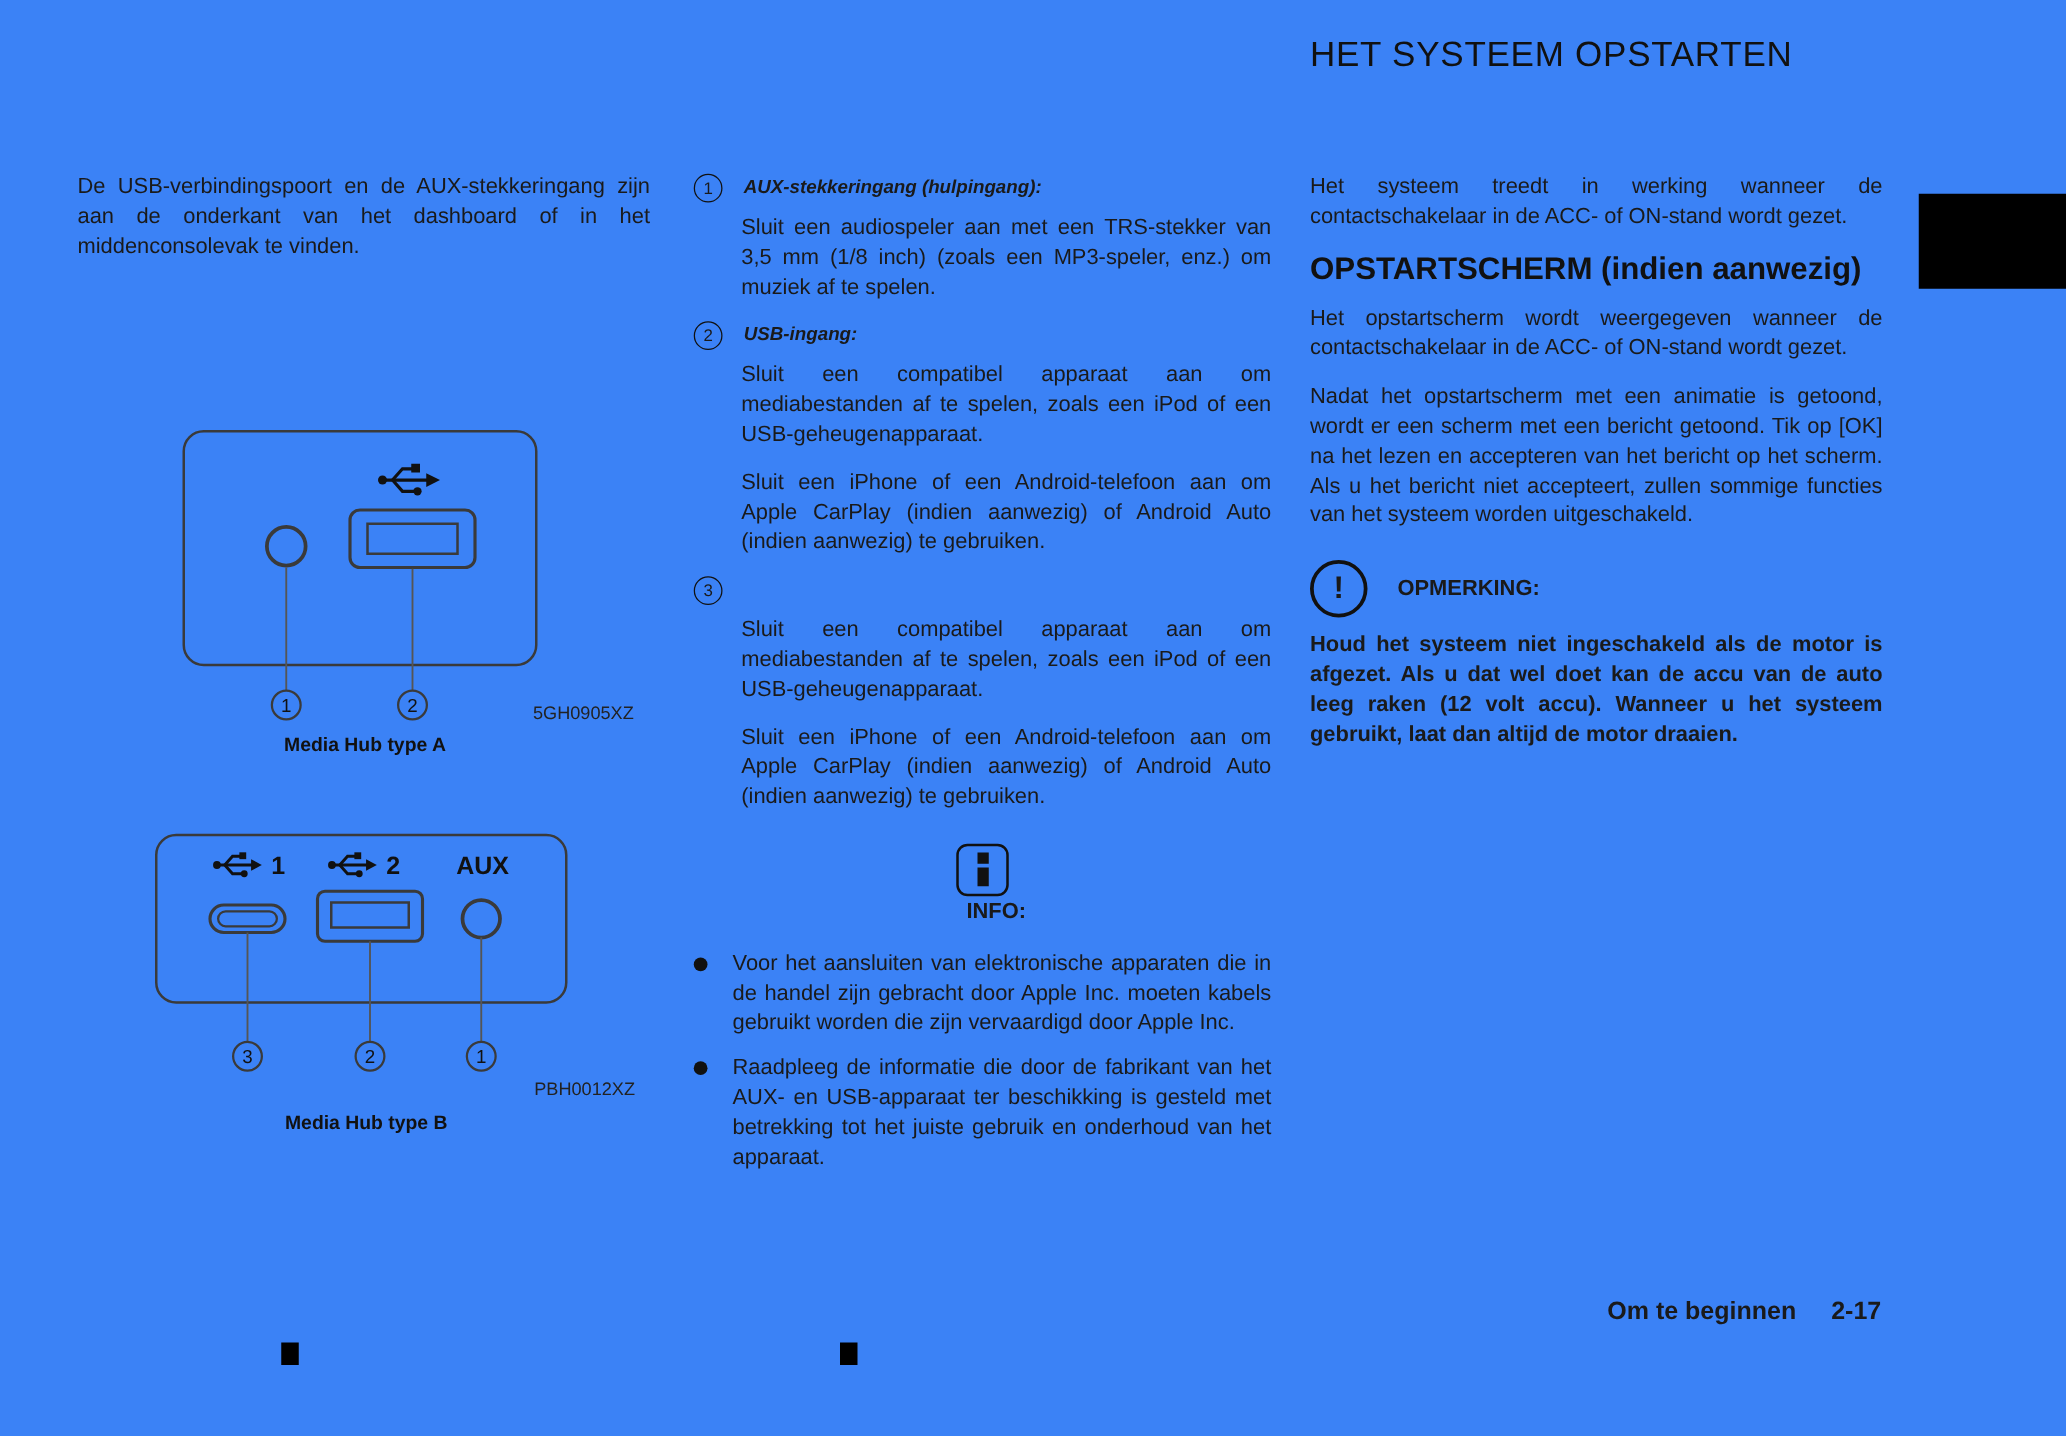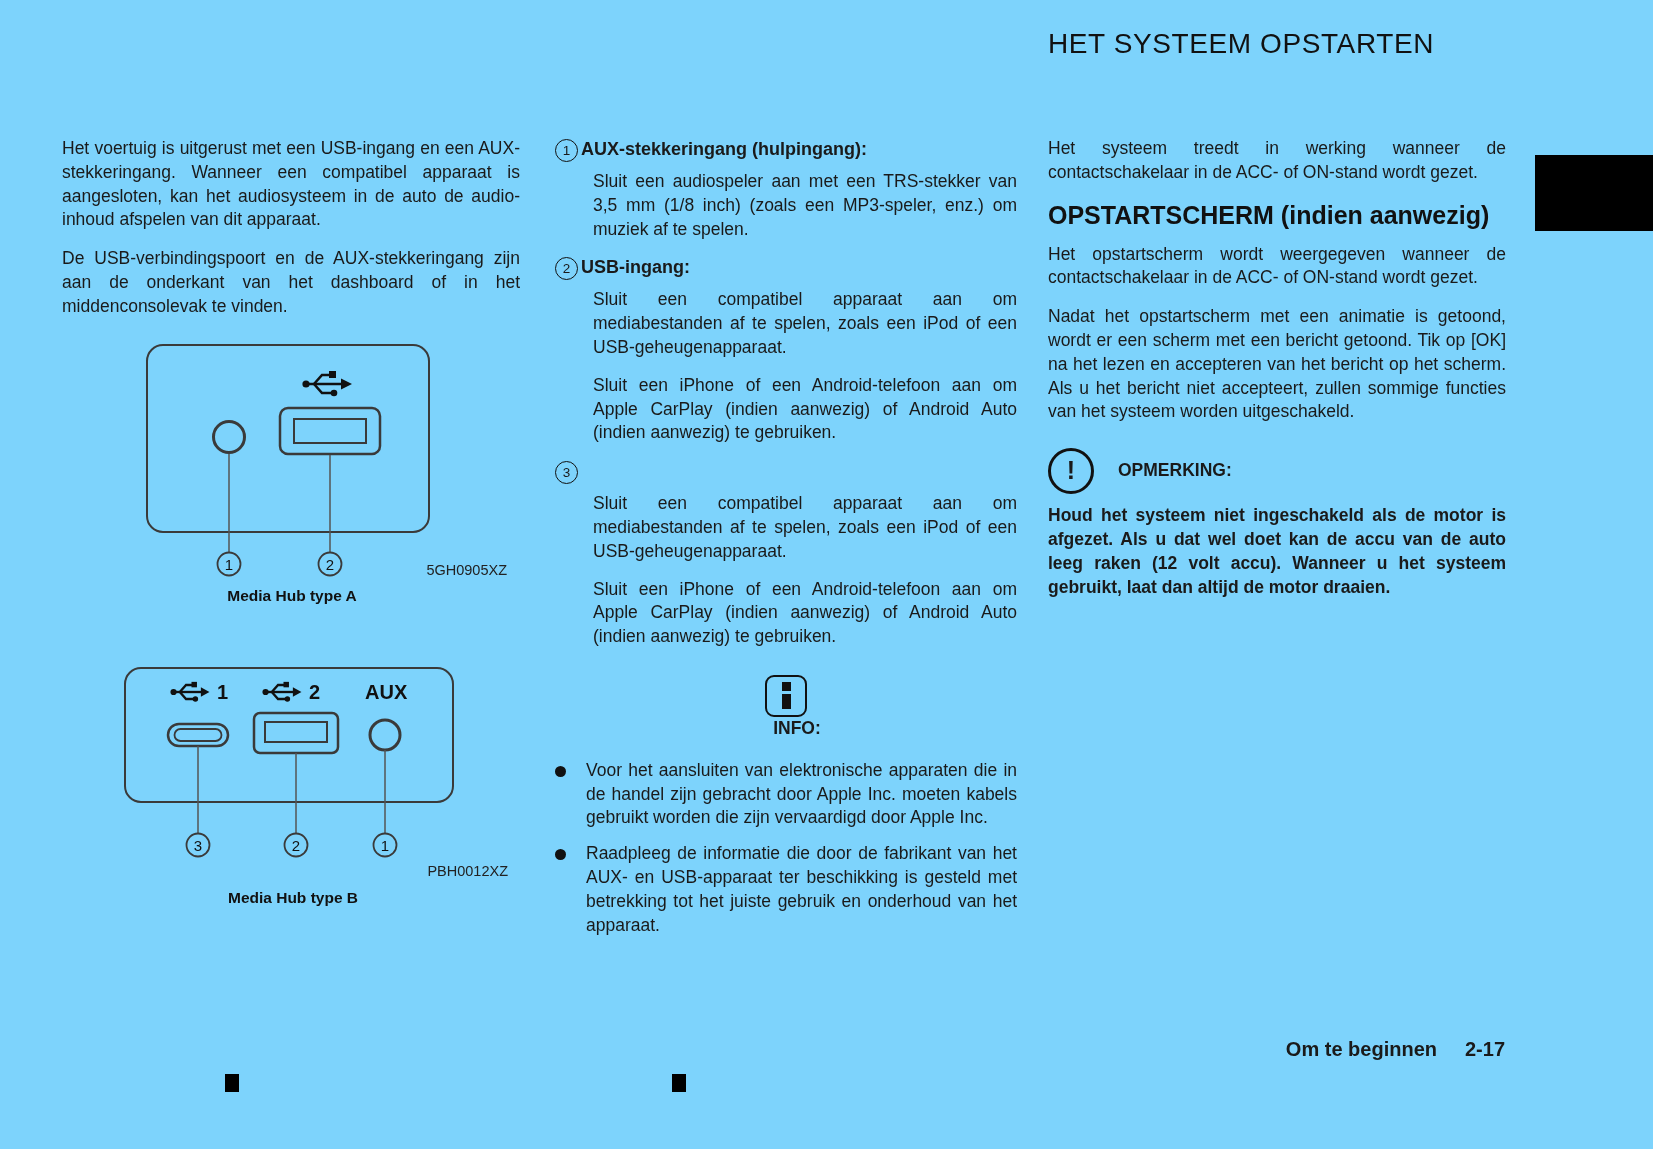--- a/index.html
+++ b/index.html
@@ -1,19 +1,19 @@
 <!DOCTYPE html>
 <html><head>
 <meta charset="utf-8">
 <style>
   html,body{margin:0;padding:0;background:#e8e8e8;}
   .page{
     position:relative;
     width:1653px;height:1149px;
-    background:#7dd3fc;
+    background:#3b82f6;
     font-family:"Liberation Sans",sans-serif;
     color:#1a1a1a;
     overflow:hidden;
   }
   .header-title{
     position:absolute;left:1048px;top:28px;
     font-size:28px;letter-spacing:.6px;font-weight:400;color:#111;
   }
   .col{position:absolute;top:137px;width:458px;font-size:17.5px;line-height:23.8px;}
   .col-left{left:62px;}
@@ -33,21 +33,21 @@
   .fig-label{font-size:20px;font-weight:bold;fill:#111;}
   
   .num-item{margin-bottom:11px;}
   .num-head{display:flex;align-items:flex-start;}
   .num-circle{
     flex:0 0 auto;width:21px;height:21px;margin-top:2px;
     border:1.5px solid #111;border-radius:50%;
     display:flex;align-items:center;justify-content:center;
     font-size:13.5px;line-height:1;
   }
-  .num-title{margin-left:3px;font-weight:bold;font-size:18px;line-height:25px;}
+  .num-title{margin-left:17px;font-weight:bold;font-size:15px;line-height:25px;font-style:italic;}
   .num-item p{margin:8px 0 14px 38px;}
   
   .info-head{display:flex;align-items:center;margin:26px 0 18px 0;flex-direction:column;}
   .info-icon{
     width:38px;height:38px;border:2.5px solid #111;border-radius:9px;
     display:flex;flex-direction:column;align-items:center;justify-content:center;gap:3px;
   }
   .info-dot{width:9px;height:9px;background:#111;}
   .info-stem{width:9px;height:15px;background:#111;}
   .info-label{margin-left:22px;font-weight:bold;font-size:17.5px;}
@@ -77,21 +77,20 @@
   .crop-2{left:672px;}
 </style>
 </head>
 <body>
 
 <div class="page">
 
   <div class="header-title">HET SYSTEEM OPSTARTEN</div>
 
   <div class="col col-left">
-    <p>Het voertuig is uitgerust met een USB-ingang en een AUX-stekkeringang. Wanneer een compatibel apparaat is aangesloten, kan het audiosysteem in de auto de audio-inhoud afspelen van dit apparaat.</p>
     <p>De USB-verbindingspoort en de AUX-stekkeringang zijn aan de onderkant van het dashboard of in het middenconsolevak te vinden.</p>
 
     <div class="figure fig-a">
       <svg width="470" height="266" viewBox="0 0 470 266">
         <rect x="43" y="3" width="282" height="187" rx="16" class="fig-stroke" stroke-width="2"></rect>
 
         <g transform="translate(200,42)">
           <line x1="0" y1="0" x2="40" y2="0" stroke="#111" stroke-width="2.6"></line>
           <circle cx="2" cy="0" r="3.6" fill="#111"></circle>
           <polygon points="37,-5.5 37,5.5 48,0" fill="#111"></polygon>

